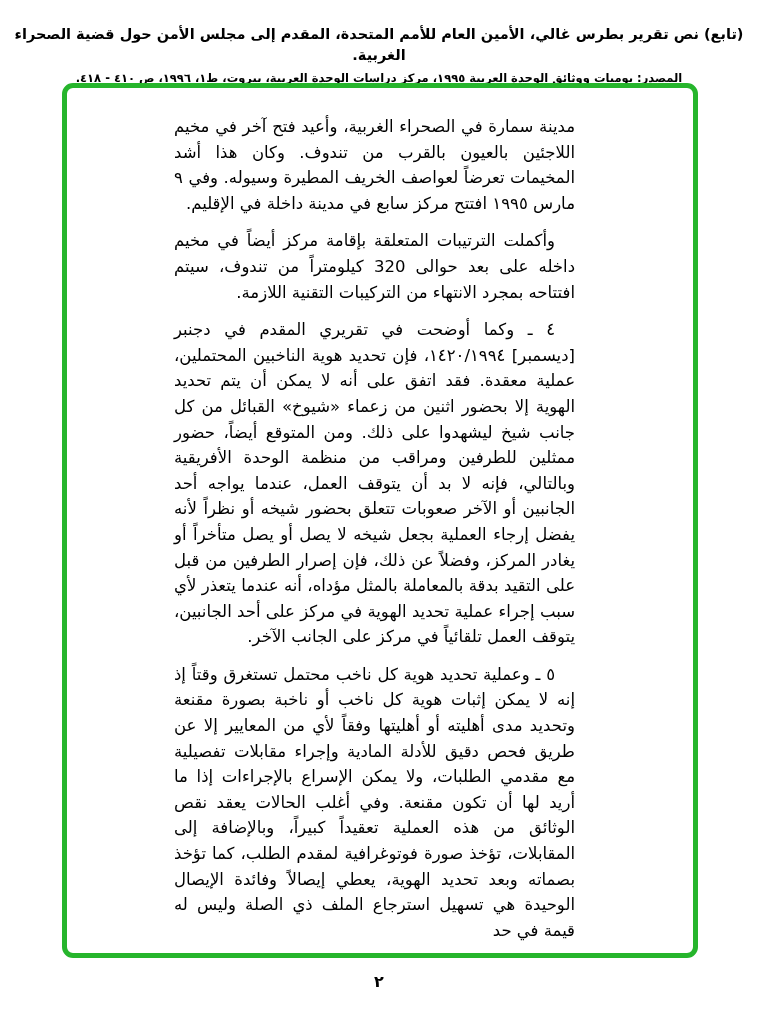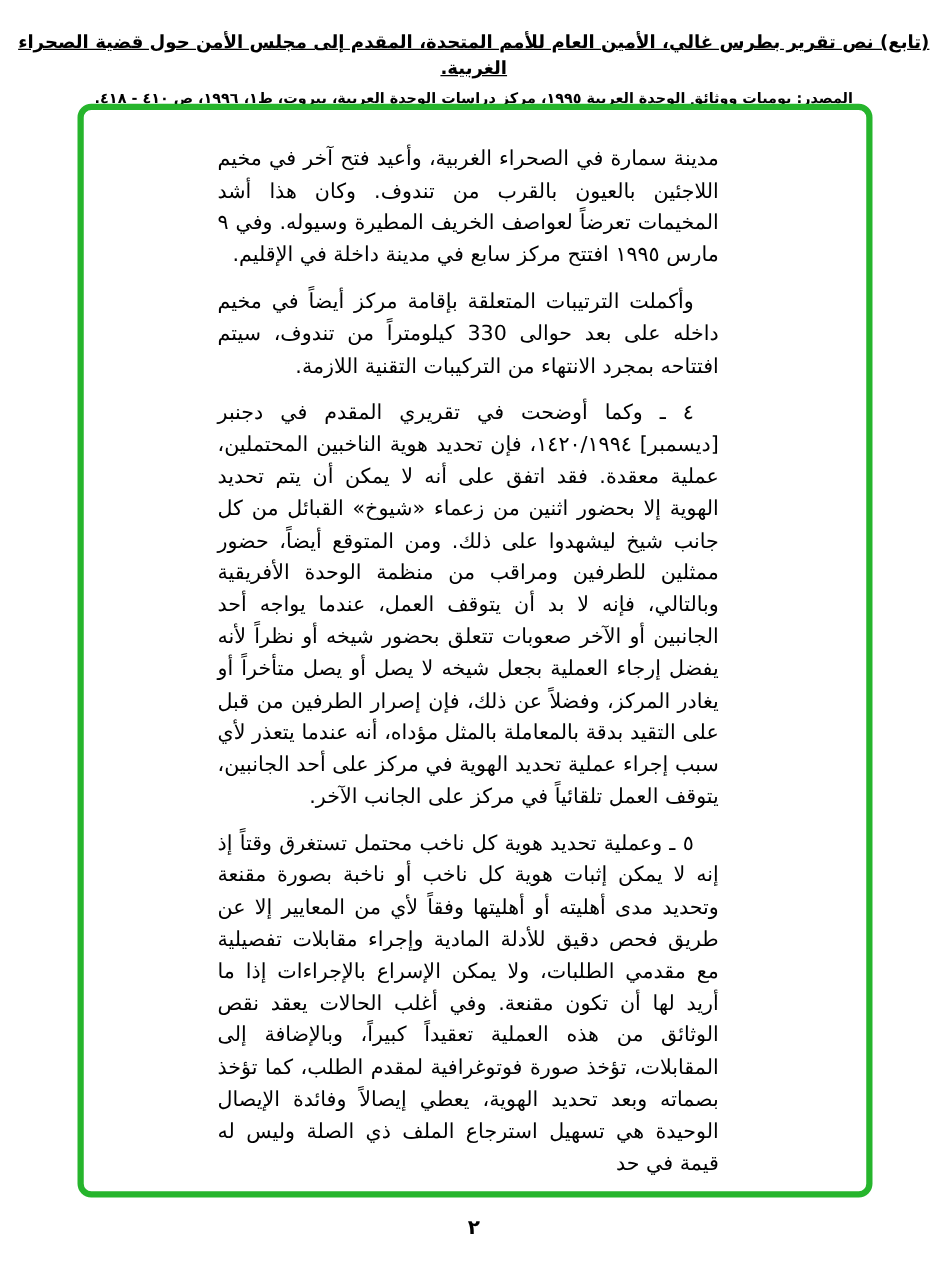--- a/index.html
+++ b/index.html
@@ -23,21 +23,20 @@
   header.doc-header {
     padding-top: 24px;
     text-align: center;
   }
   .header-title {
     font-size: 14.5px;
     font-weight: bold;
     line-height: 1.45;
     padding: 0 12px;
     letter-spacing: 0px;
-    text-decoration: underline;
   }
   .header-source {
     font-size: 11.5px;
     font-weight: bold;
     margin-top: 5px;
     padding: 0 32px;
   }
   .green-box {
     box-sizing: border-box;
     position: absolute;
@@ -86,21 +85,21 @@
 <div class="page">
 
   <header class="doc-header">
     <div class="header-title">(تابع) نص تقرير بطرس غالي، الأمين العام للأمم المتحدة، المقدم إلى مجلس الأمن حول قضية الصحراء الغربية.</div>
     <div class="header-source">المصدر: يوميات ووثائق الوحدة العربية ١٩٩٥، مركز دراسات الوحدة العربية، بيروت، ط١، ١٩٩٦، ص ٤١٠ - ٤١٨.</div>
   </header>
 
   <main class="green-box" style="border-color: rgb(38, 181, 44);">
     <div class="text-column" id="paragraphs">
         <p>مدينة سمارة في الصحراء الغربية، وأعيد فتح آخر في مخيم اللاجئين بالعيون بالقرب من تندوف. وكان هذا أشد المخيمات تعرضاً لعواصف الخريف المطيرة وسيوله. وفي ٩ مارس ١٩٩٥ افتتح مركز سابع في مدينة داخلة في الإقليم.</p>
-        <p class="indent">وأكملت الترتيبات المتعلقة بإقامة مركز أيضاً في مخيم داخله على بعد حوالى 330 كيلومتراً من تندوف، سيتم افتتاحه بمجرد الانتهاء من التركيبات التقنية اللازمة.</p>
+        <p class="indent">وأكملت الترتيبات المتعلقة بإقامة مركز أيضاً في مخيم داخله على بعد حوالى 320 كيلومتراً من تندوف، سيتم افتتاحه بمجرد الانتهاء من التركيبات التقنية اللازمة.</p>
         <p class="indent">٤ ـ وكما أوضحت في تقريري المقدم في دجنبر [ديسمبر] ١٤٢٠/١٩٩٤، فإن تحديد هوية الناخبين المحتملين، عملية معقدة. فقد اتفق على أنه لا يمكن أن يتم تحديد الهوية إلا بحضور اثنين من زعماء «شيوخ» القبائل من كل جانب شيخ ليشهدوا على ذلك. ومن المتوقع أيضاً، حضور ممثلين للطرفين ومراقب من منظمة الوحدة الأفريقية وبالتالي، فإنه لا بد أن يتوقف العمل، عندما يواجه أحد الجانبين أو الآخر صعوبات تتعلق بحضور شيخه أو نظراً لأنه يفضل إرجاء العملية بجعل شيخه لا يصل أو يصل متأخراً أو يغادر المركز، وفضلاً عن ذلك، فإن إصرار الطرفين من قبل على التقيد بدقة بالمعاملة بالمثل مؤداه، أنه عندما يتعذر لأي سبب إجراء عملية تحديد الهوية في مركز على أحد الجانبين، يتوقف العمل تلقائياً في مركز على الجانب الآخر.</p>
         <p class="indent">٥ ـ وعملية تحديد هوية كل ناخب محتمل تستغرق وقتاً إذ إنه لا يمكن إثبات هوية كل ناخب أو ناخبة بصورة مقنعة وتحديد مدى أهليته أو أهليتها وفقاً لأي من المعايير إلا عن طريق فحص دقيق للأدلة المادية وإجراء مقابلات تفصيلية مع مقدمي الطلبات، ولا يمكن الإسراع بالإجراءات إذا ما أريد لها أن تكون مقنعة. وفي أغلب الحالات يعقد نقص الوثائق من هذه العملية تعقيداً كبيراً، وبالإضافة إلى المقابلات، تؤخذ صورة فوتوغرافية لمقدم الطلب، كما تؤخذ بصماته وبعد تحديد الهوية، يعطي إيصالاً وفائدة الإيصال الوحيدة هي تسهيل استرجاع الملف ذي الصلة وليس له قيمة في حد</p>
       </div>
   </main>
 
   <footer class="page-footer">
     <span class="page-number">٢</span>
   </footer>
 
 </div>

